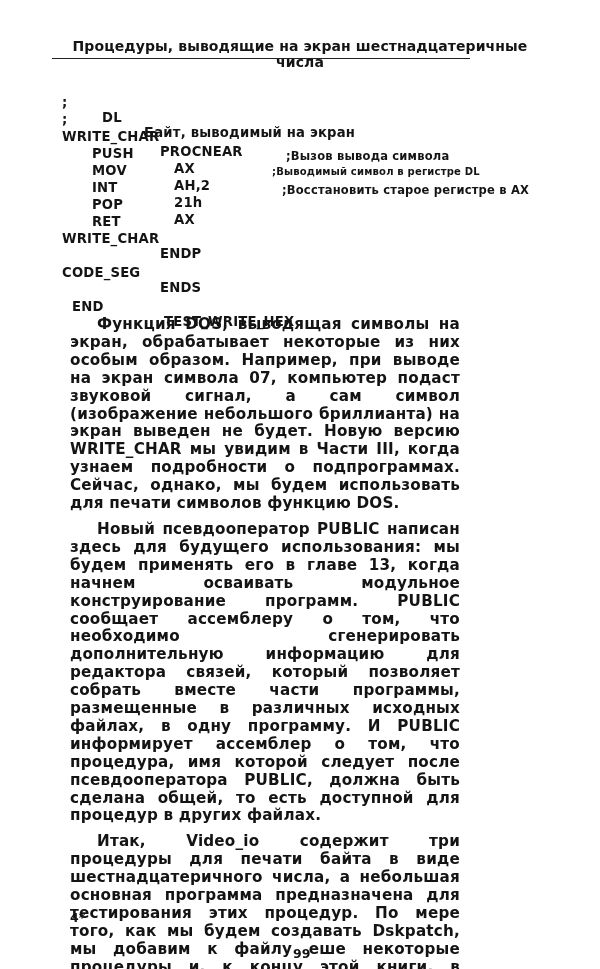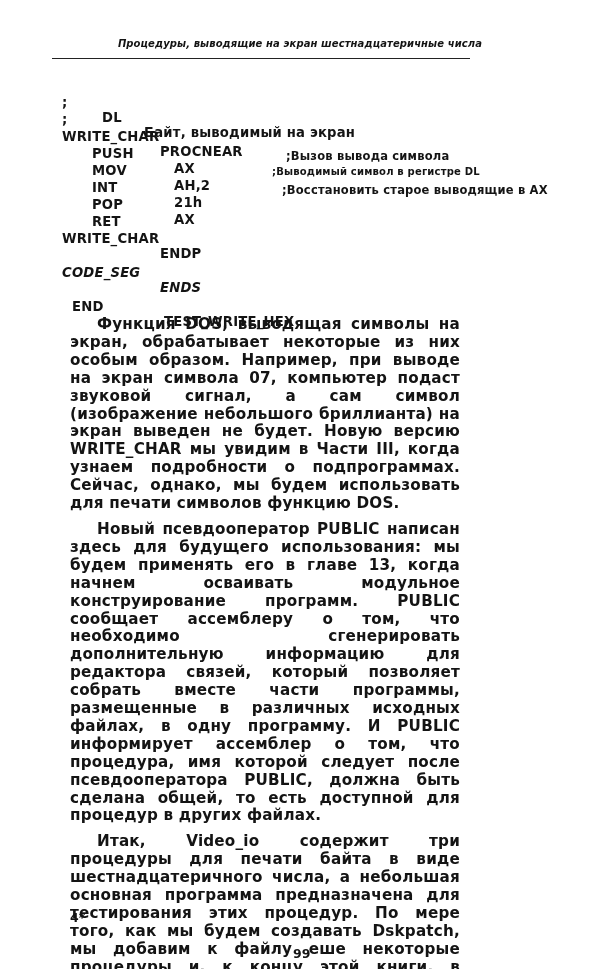--- a/index.html
+++ b/index.html
@@ -1,19 +1,19 @@
 <!DOCTYPE html>
 <html><head>
 <meta charset="utf-8">
 <style>
   html, body { margin: 0; padding: 0; background: #ffffff; }
   body { width: 600px; height: 969px; position: relative; overflow: hidden;
          font-family: "DejaVu Sans", sans-serif; color: #141414; }
   .header { position: absolute; left: 58px; top: 38px; width: 484px; text-align: center;
-            font-style: italic; font-weight: bold; font-size: 10px; letter-spacing: 0.1px; }
+            font-weight: bold; font-size: 14px; letter-spacing: 0.1px; }
   .header-rule { position: absolute; left: 52px; top: 58px; width: 418px; height: 0;
                  border-top: 1.5px solid #222; }
   .code { position: absolute; left: 62px; font-weight: bold; font-size: 13.2px;
           letter-spacing: 0.2px; white-space: pre; }
   .code .c { position: absolute; white-space: pre; }
   .body-text { position: absolute; left: 62px; top: 308px; width: 406px;
                font-weight: bold; font-size: 15.2px; line-height: 17.9px;
                text-align: justify; letter-spacing: 0.2px; }
   .body-text p { margin: 8px; text-indent: 27px; }
   .footer { position: absolute; top: 910px; font-weight: bold; font-size: 12.5px; }
@@ -46,30 +46,30 @@
   <span class="c" style="left:224px;font-size:11.5px;top:1px">;Вызов вывода символа</span>
 </div>
 <div class="code" style="top:165px;">
   <span class="c" style="left:30px">INT</span>
   <span class="c" style="left:112px">21h</span>
   <span class="c" style="left:210px;font-size:10px;top:1px">;Выводимый символ в регистре DL</span>
 </div>
 <div class="code" style="top:182px;">
   <span class="c" style="left:30px">POP</span>
   <span class="c" style="left:112px">AX</span>
-  <span class="c" style="left:220px;font-size:11.5px;top:1px">;Восстановить старое выводящие в AX</span>
+  <span class="c" style="left:220px;font-size:11.5px;top:1px">;Восстановить старое регистре в AX</span>
 </div>
 <div class="code" style="top:199px;">
   <span class="c" style="left:30px">RET</span>
 </div>
 <div class="code" style="top:216px;">
   <span class="c" style="left:0">WRITE_CHAR</span>
   <span class="c" style="left:98px">ENDP</span>
 </div>
-<div class="code" style="top:250px;font-style:italic;">
+<div class="code" style="top:250px;">
   <span class="c" style="left:0">CODE_SEG</span>
   <span class="c" style="left:98px">ENDS</span>
 </div>
 <div class="code" style="top:284px;">
   <span class="c" style="left:10px">END</span>
   <span class="c" style="left:102px">TEST_WRITE_HEX</span>
 </div>
 
 <div class="body-text">
   <p>Функция DOS, выводящая символы на экран, обрабатывает некоторые из них особым образом. Например, при выводе на экран символа 07, компьютер подаст звуковой сигнал, а сам символ (изображение небольшого бриллианта) на экран выведен не будет. Новую версию WRITE_CHAR мы увидим в Части III, когда узнаем подробности о подпрограммах. Сейчас, однако, мы будем использовать для печати символов функцию DOS.</p>

